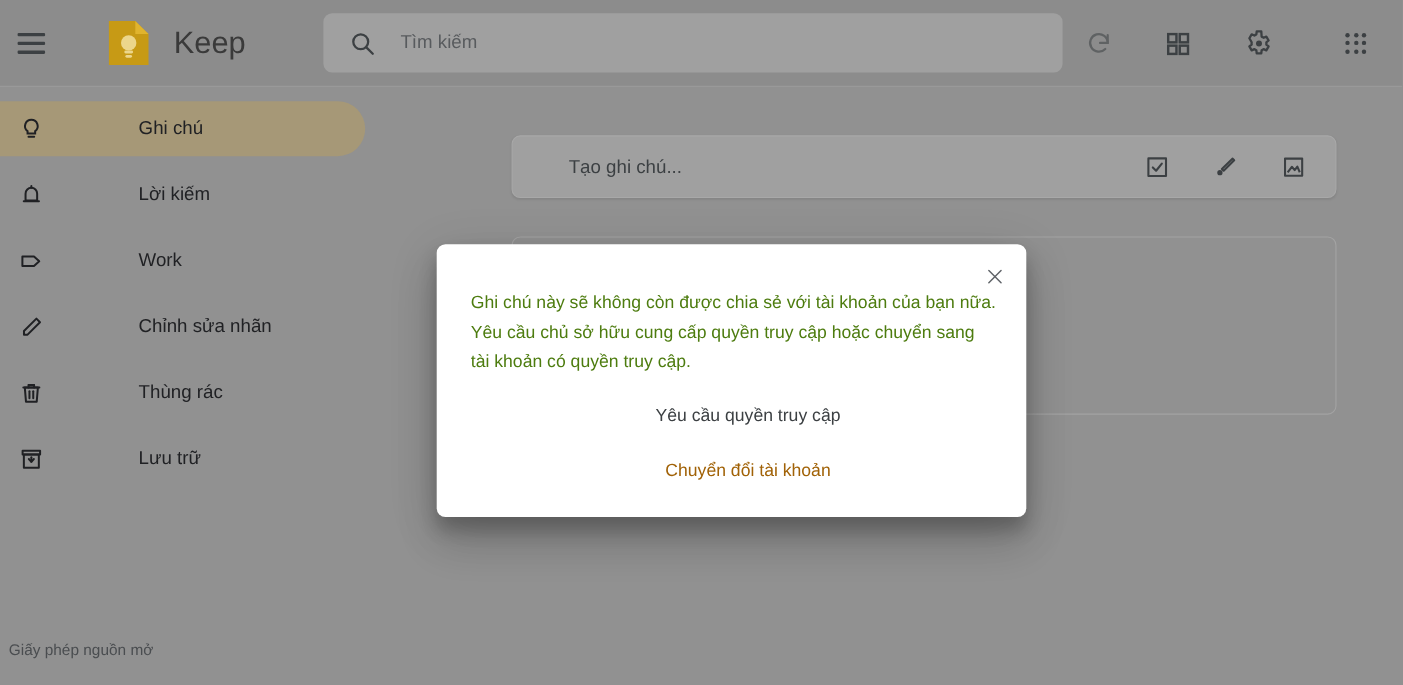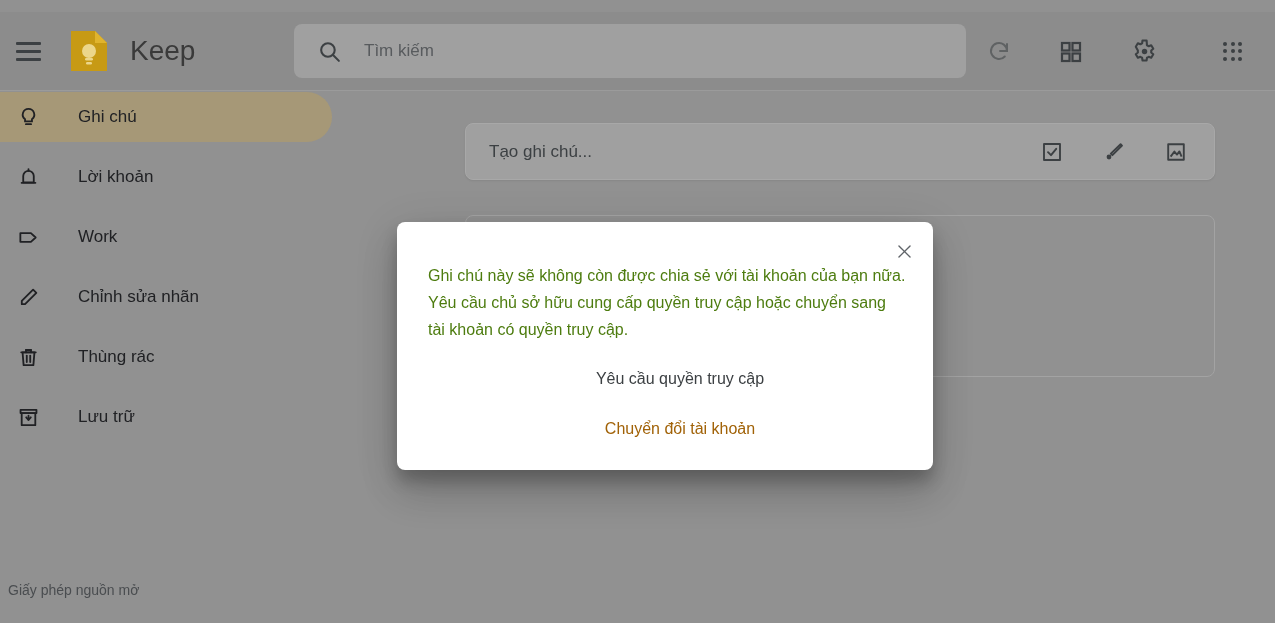--- a/index.html
+++ b/index.html
@@ -19,27 +19,28 @@
   
   .app {
     position: absolute;
     inset: 0;
     background: #919191;
   }
 
   
   .header {
     position: absolute;
-    top: 12px; left: 0;
+    top: 0; left: 0;
     width: 1275px;
     height: 79px;
     background: #8c8c8c;
     border-bottom: 1px solid #9b9b9b;
     display: flex;
     align-items: center;
+    gap: 28px;
   }
 
   .hamburger {
     width: 48px; height: 48px;
     margin-left: 4px;
     display: flex;
     flex-direction: column;
     align-items: center;
     justify-content: center;
     gap: 5px;
@@ -152,20 +153,21 @@
 
   .nav-item {
     position: relative;
     height: 50px;
     display: flex;
     align-items: center;
     cursor: pointer;
     border-top-right-radius: 25px;
     border-bottom-right-radius: 25px;
     margin-bottom: 10px;
+    gap: 48px;
   }
   .nav-item.active {
     background: #a69877;
   }
   .nav-icon {
     width: 24px; height: 24px;
     margin-left: 16px;
     margin-right: 38px;
     display: flex;
     align-items: center;
@@ -200,20 +202,21 @@
     left: 133px;
     top: 44px;
     width: 750px;
     height: 57px;
     background: #a0a0a0;
     border: 1px solid #a8a8a8;
     border-radius: 8px;
     display: flex;
     align-items: center;
     box-shadow: 0 1px 2px rgba(0,0,0,0.08);
+    padding-left: 28px;
   }
   .composer-placeholder {
     margin-left: 23px;
     font-size: 17px;
     color: #3c4043;
     flex: 1;
     cursor: text;
   }
   .composer-actions {
     display: flex;
@@ -399,21 +402,21 @@
     </div>
 
     <div class="nav-item">
       <div class="nav-icon">
         <svg viewBox="0 0 24 24" width="23" height="23" fill="none" stroke="#202124" stroke-width="1.9" stroke-linecap="round" stroke-linejoin="round">
           <path d="M6.5 17V10.5a5.5 5.5 0 0 1 11 0V17Z"></path>
           <line x1="4.8" y1="17.6" x2="19.2" y2="17.6"></line>
           <path d="M12 3.2v1.8"></path>
         </svg>
       </div>
-      <div class="nav-label">Lời khoản</div>
+      <div class="nav-label">Lời kiếm</div>
     </div>
 
     <div class="nav-item">
       <div class="nav-icon">
         <svg viewBox="0 0 24 24" width="23" height="23" fill="none" stroke="#202124" stroke-width="1.9" stroke-linejoin="round">
           <path d="M3.5 7.5h11l5 4.5-5 4.5h-11Z"></path>
         </svg>
       </div>
       <div class="nav-label">Work</div>
     </div>

